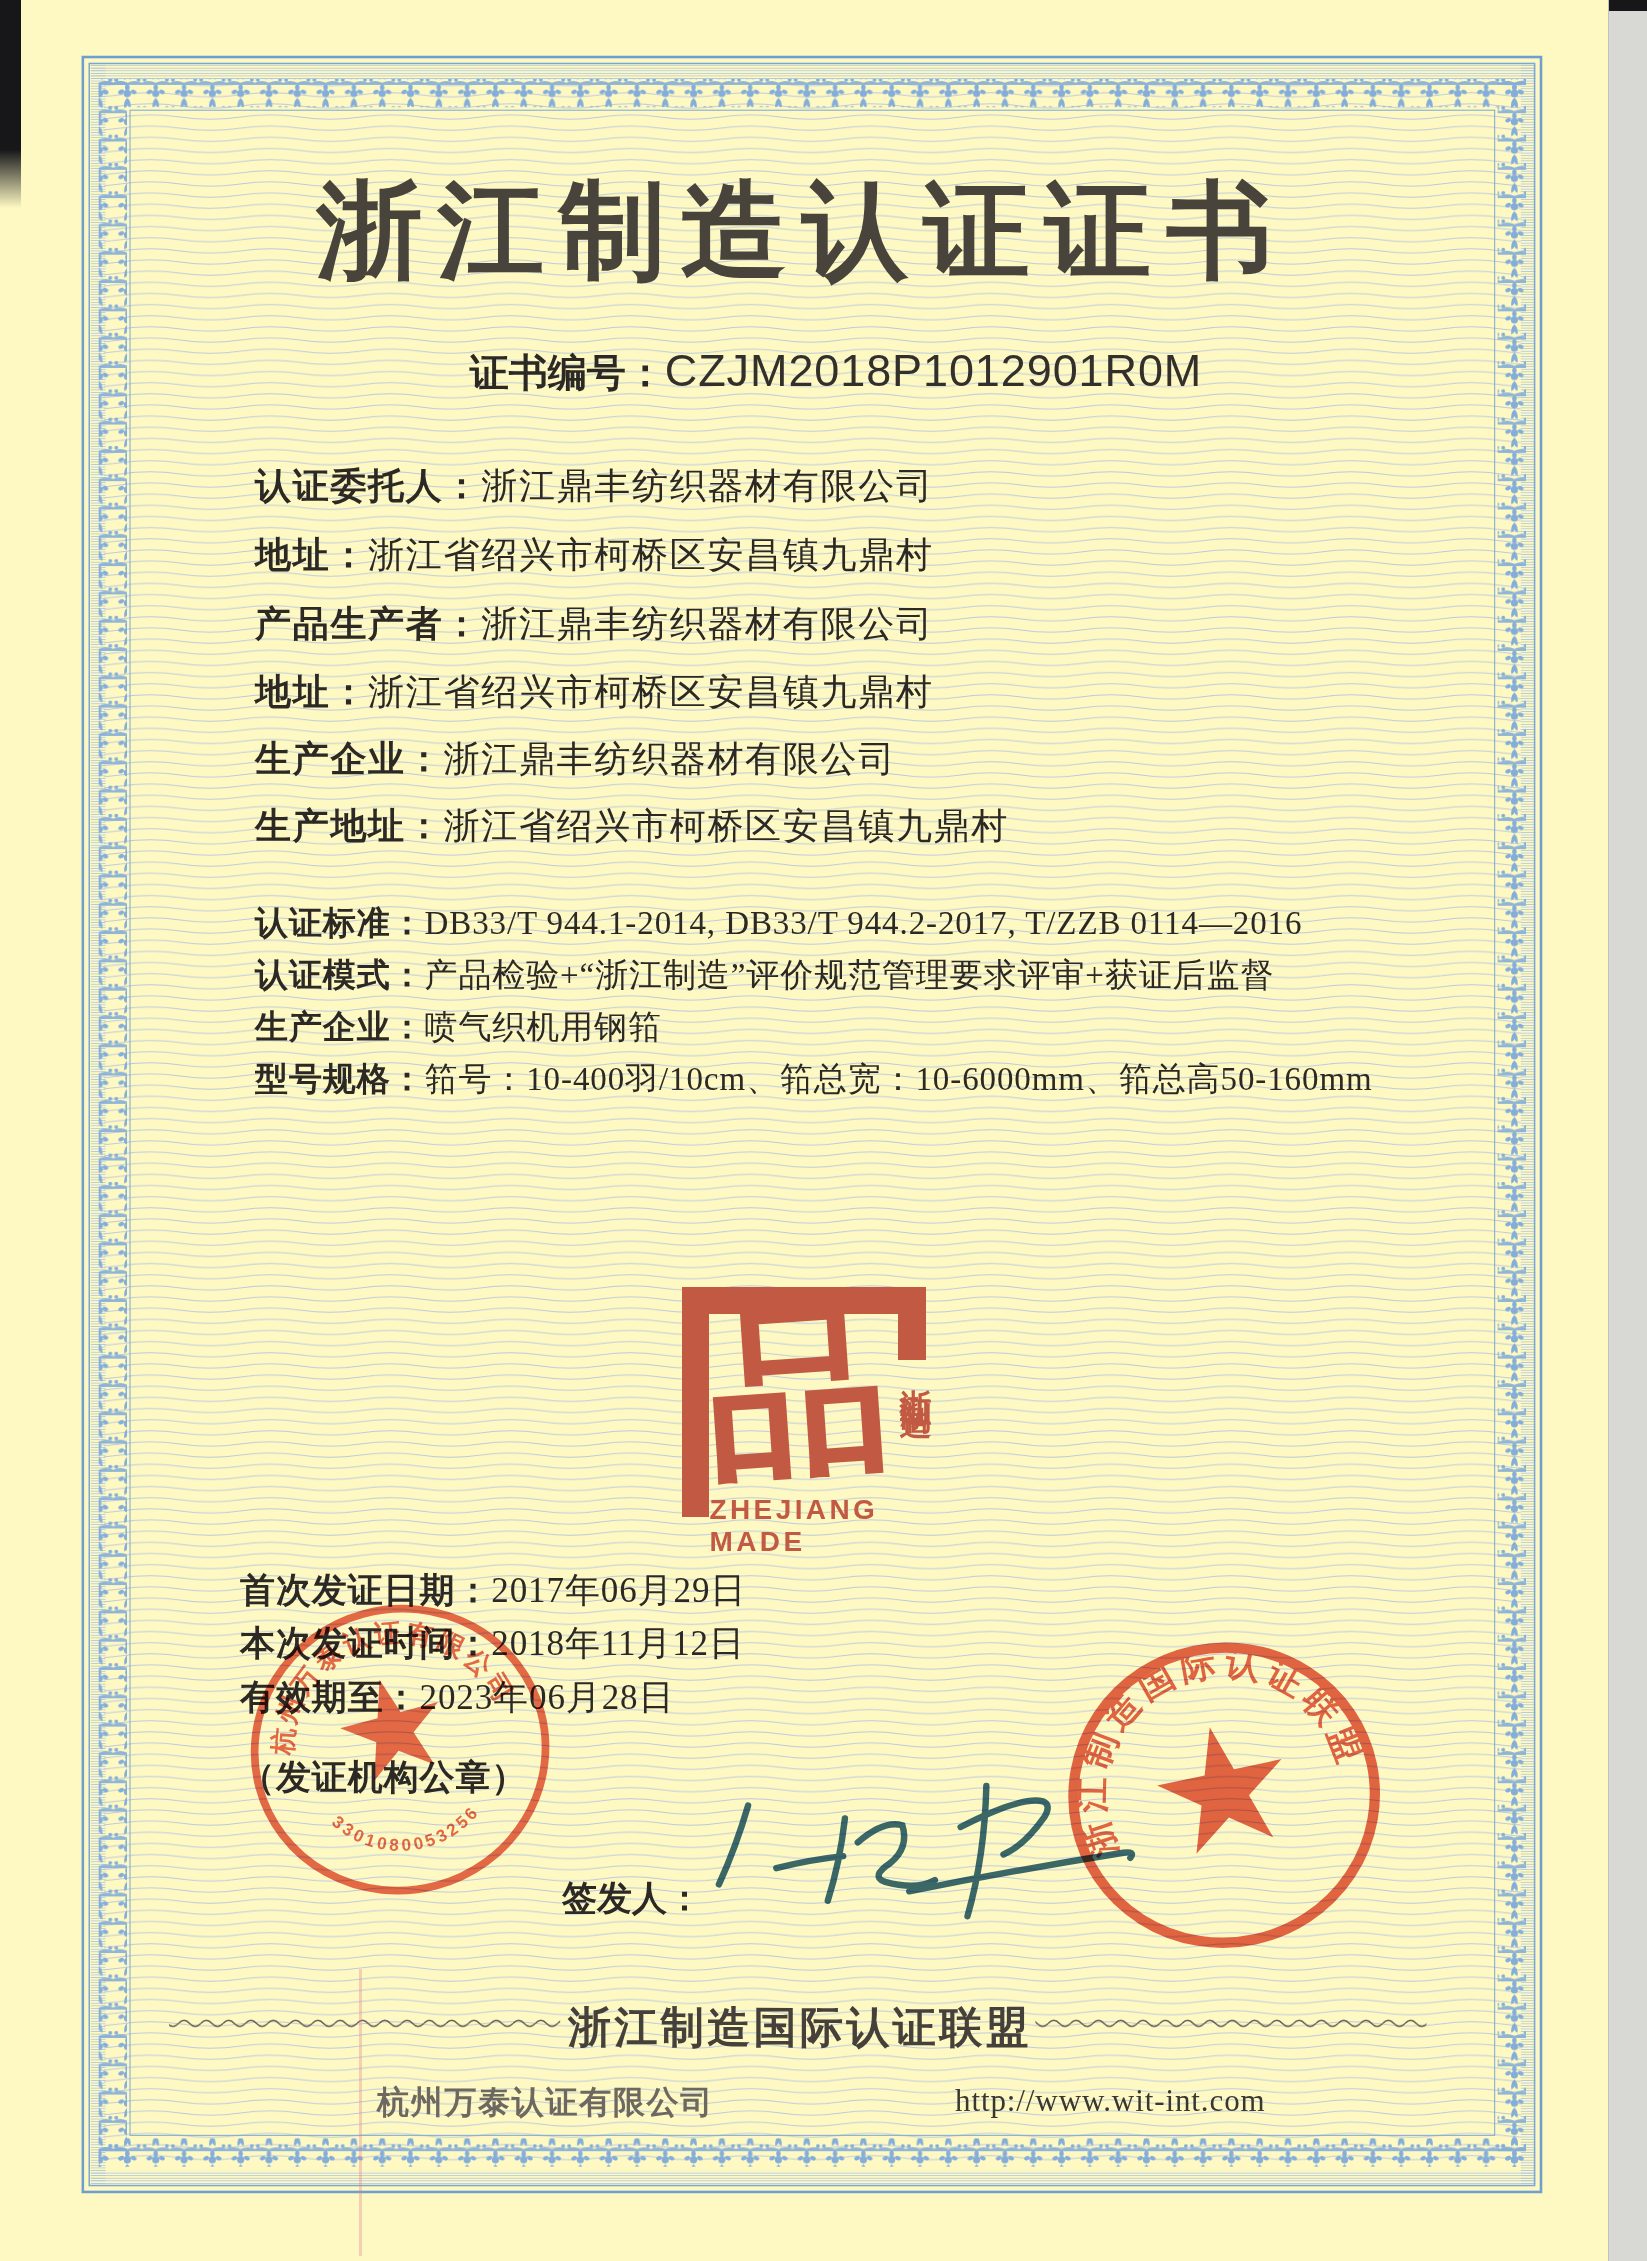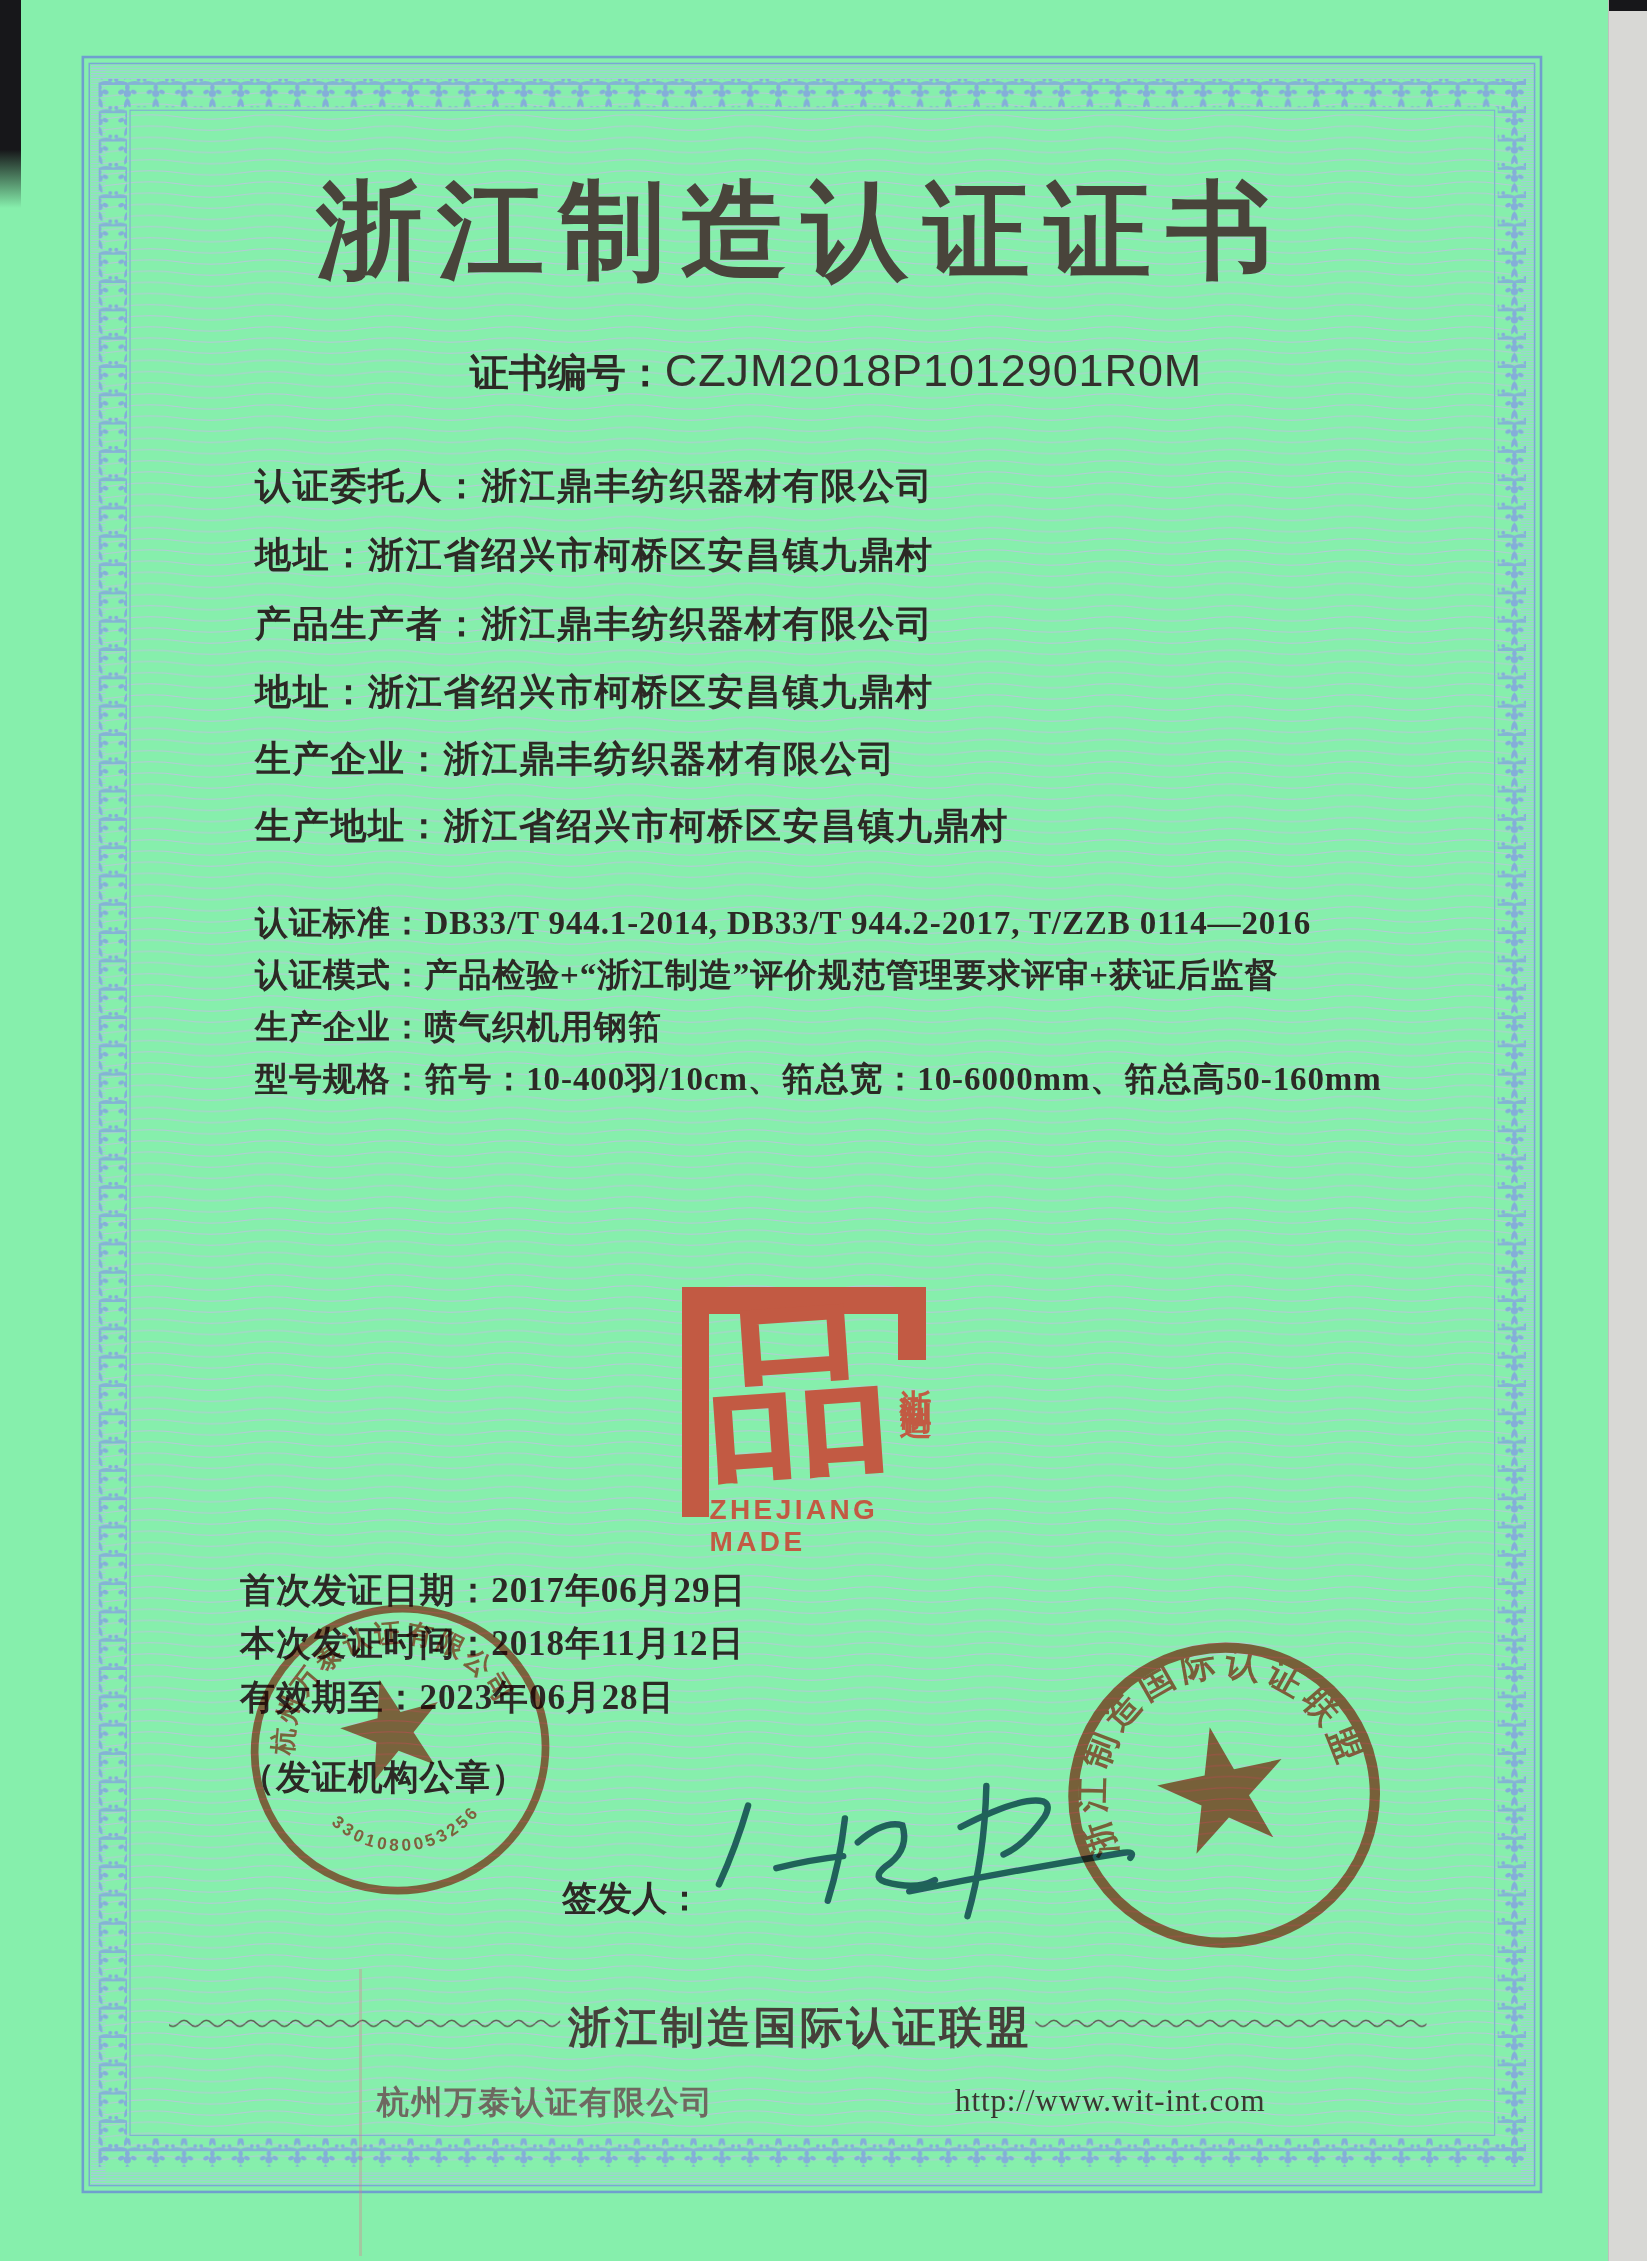--- a/index.html
+++ b/index.html
@@ -1,30 +1,30 @@
 <!DOCTYPE html>
 <html style="font-size:13.7px"><head>
 <meta charset="utf-8">
 <style>
   html,body{margin:0;padding:0;background:#e6e5e3;}
-  .page{position:relative;width:1647px;height:2261px;background:#86efac;overflow:hidden;
+  .page{position:relative;width:1647px;height:2261px;background:#fef9c3;overflow:hidden;
         font-family:"Liberation Serif",serif;color:#2c2925;}
   .abs{position:absolute;}
   .t{position:absolute;white-space:nowrap;font-family:"Liberation Serif",serif;color:#2c2925;}
   .deco{position:absolute;left:0;top:0;}
   .title{left:802px;top:160px;transform:translateX(-50%);font-family:"DejaVu Serif",serif;
          font-size:106px;font-weight:700;letter-spacing:15.4px;color:#49443b;}
   .certno{left:836px;top:345px;transform:translateX(-50%);}
   .certno .lab{font-size:39px;font-weight:700;}
   .certno .num{font-family:"Liberation Sans",sans-serif;font-size:45px;font-weight:500;
                letter-spacing:0.9px;color:#33302c;}
   .fline{left:255px;font-size:36px;letter-spacing:1.7px;}
   .sline{left:255px;font-size:33px;letter-spacing:0.9px;}
   .lab{font-weight:700;}
-  .val{font-weight:700;}
+  .val{font-weight:400;}
   .para{left:255px;top:1130px;width:1154px;font-size:33px;line-height:54px;font-weight:600;
         text-align:justify;text-indent:67px;white-space:normal;}
   .dline{left:240px;font-size:35px;letter-spacing:0.9px;}
   .issuer{left:562px;top:1855px;font-size:35px;font-weight:700;margin-top:20px;}
   .logo{left:682px;top:1287px;width:250px;height:238px;}
   .logo .bar{position:absolute;background:#c25a43;}
   .pin{position:absolute;left:24px;top:12px;font-family:"DejaVu Serif",serif;font-size:182px;
        line-height:1;font-weight:700;color:#c25a43;transform:rotate(-4deg);}
   .vtext{position:absolute;left:212px;top:77px;writing-mode:vertical-rl;font-size:32px;
          letter-spacing:6px;font-weight:700;color:#c25a43;}

